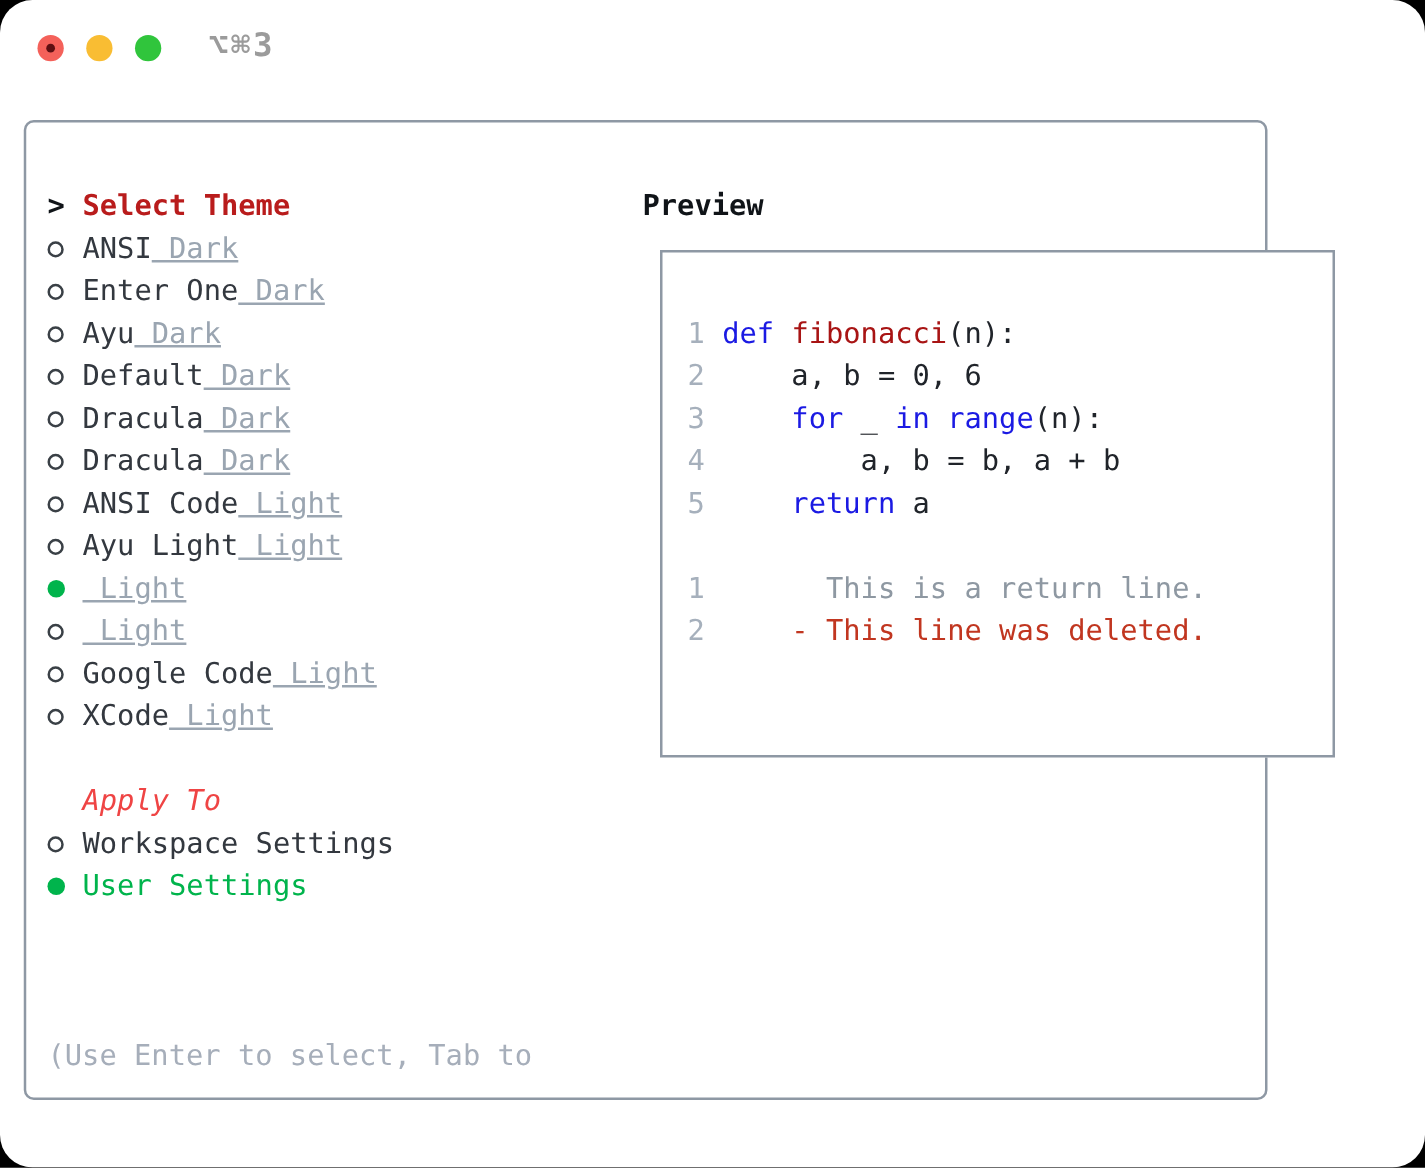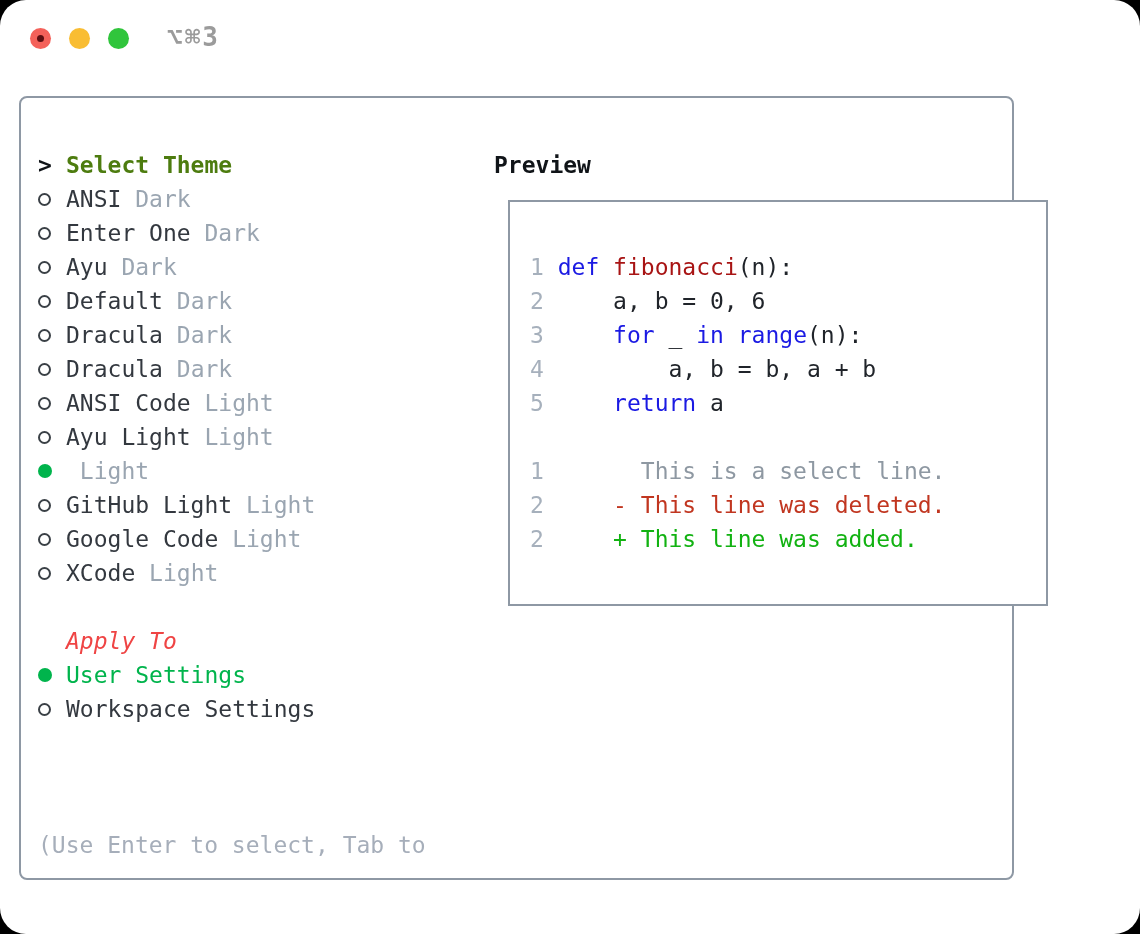--- a/index.html
+++ b/index.html
@@ -18,30 +18,30 @@
   .wtitle{position:absolute;left:167px;top:22px;font-size:26px;font-weight:bold;
           color:var(--titlebar-gray);letter-spacing:2px;}
   
   .main-box{position:absolute;left:19px;top:96px;width:995px;height:784px;
     box-sizing:border-box;border:2px solid var(--border-gray);border-radius:8px;background:#fff;}
   
   .left-col{position:absolute;left:17px;top:50px;font-size:23px;}
   .row{display:flex;align-items:center;height:34px;white-space:pre;color:var(--item-text);}
   .gutter{display:inline-flex;width:28px;flex:0 0 28px;align-items:center;}
   .cursor{font-weight:bold;color:#101418;}
-  .htext{font-weight:bold;color:#4d7c0f;}
+  .htext{font-weight:bold;color:#b91c1c;}
   .circle{width:13px;height:13px;box-sizing:border-box;border:2px solid #3a4046;border-radius:50%;}
   .item.selected .circle{border:none;background:var(--accent-green);width:14px;height:14px;}
   .item.selected .iname{color:var(--accent-green);}
-  .variant{color:var(--muted-gray);}
+  .variant{color:var(--muted-gray);text-decoration:underline;}
   .spacer{height:34px;}
   .apply-header{padding-left:28px;color:#ef4444;font-style:italic;}
   .help{color:var(--help-gray);font-size:23px;line-height:34px;white-space:pre;}
   
-  .right-col{position:absolute;left:473px;top:50px;}
+  .right-col{position:absolute;left:493px;top:50px;}
   .preview-header{height:34px;line-height:34px;font-size:23px;font-weight:bold;color:#101418;}
   .preview-box{box-sizing:border-box;margin:18px 0 0 14px;width:540px;height:406px;
     border:2px solid var(--border-gray);background:#fff;padding:48px 0 0 20px;overflow:hidden;}
   .pline{height:34px;line-height:34px;font-size:23px;white-space:pre;}
   .ln{color:var(--line-number-gray);}
   .seg-code{color:var(--code-text);}
   .seg-keyword{color:var(--keyword-blue);}
   .seg-function{color:var(--function-red);}
   .seg-context{color:var(--context-gray);}
   .seg-deleted{color:var(--deleted-red);}
@@ -72,53 +72,52 @@
       <div id="theme-list">
           <div class="row item"><span class="gutter"><span class="circle"></span></span><span class="iname">ANSI</span><span class="variant"> Dark</span></div>
           <div class="row item"><span class="gutter"><span class="circle"></span></span><span class="iname">Enter One</span><span class="variant"> Dark</span></div>
           <div class="row item"><span class="gutter"><span class="circle"></span></span><span class="iname">Ayu</span><span class="variant"> Dark</span></div>
           <div class="row item"><span class="gutter"><span class="circle"></span></span><span class="iname">Default</span><span class="variant"> Dark</span></div>
           <div class="row item"><span class="gutter"><span class="circle"></span></span><span class="iname">Dracula</span><span class="variant"> Dark</span></div>
           <div class="row item"><span class="gutter"><span class="circle"></span></span><span class="iname">Dracula</span><span class="variant"> Dark</span></div>
           <div class="row item"><span class="gutter"><span class="circle"></span></span><span class="iname">ANSI Code</span><span class="variant"> Light</span></div>
           <div class="row item"><span class="gutter"><span class="circle"></span></span><span class="iname">Ayu Light</span><span class="variant"> Light</span></div>
           <div class="row item selected"><span class="gutter"><span class="circle"></span></span><span class="variant"> Light</span></div>
-          <div class="row item"><span class="gutter"><span class="circle"></span></span><span class="iname">GitHub Light</span><span class="variant"> Light</span></div>
+          <div class="row item"><span class="gutter"><span class="circle"></span></span><span class="variant"> Light</span></div>
           <div class="row item"><span class="gutter"><span class="circle"></span></span><span class="iname">Google Code</span><span class="variant"> Light</span></div>
           <div class="row item"><span class="gutter"><span class="circle"></span></span><span class="iname">XCode</span><span class="variant"> Light</span></div>
         </div>
 
       <div class="spacer"></div>
 
       <div class="row apply-header">
         <span>Apply To</span>
       </div>
 
       <div id="apply-list">
+          <div class="row item"><span class="gutter"><span class="circle"></span></span><span class="iname">Workspace Settings</span></div>
           <div class="row item selected"><span class="gutter"><span class="circle"></span></span><span class="iname">User Settings</span></div>
-          <div class="row item"><span class="gutter"><span class="circle"></span></span><span class="iname">Workspace Settings</span></div>
         </div>
 
       <div class="spacer"></div>
 
       <div class="help">
         <div>(Use Enter to select, Tab to</div>
         <div>change focus)</div>
       </div>
     </div>
 
     <div class="right-col">
       <div class="preview-header">Preview</div>
       <div class="preview-box" id="preview-box">
           <div class="pline"><span class="ln">1 </span><span class="seg-keyword">def</span><span class="seg-code"> </span><span class="seg-function">fibonacci</span><span class="seg-code">(n):</span></div>
           <div class="pline"><span class="ln">2 </span><span class="seg-code">    a, b = 0, 6</span></div>
           <div class="pline"><span class="ln">3 </span><span class="seg-code">    </span><span class="seg-keyword">for</span><span class="seg-code"> _ </span><span class="seg-keyword">in</span><span class="seg-code"> </span><span class="seg-keyword">range</span><span class="seg-code">(n):</span></div>
           <div class="pline"><span class="ln">4 </span><span class="seg-code">        a, b = b, a + b</span></div>
           <div class="pline"><span class="ln">5 </span><span class="seg-code">    </span><span class="seg-keyword">return</span><span class="seg-code"> a</span></div>
           <div class="pline"></div>
-          <div class="pline"><span class="ln">1 </span><span class="seg-context">      This is a select line.</span></div>
+          <div class="pline"><span class="ln">1 </span><span class="seg-context">      This is a return line.</span></div>
           <div class="pline"><span class="ln">2 </span><span class="seg-deleted">    - This line was deleted.</span></div>
-          <div class="pline"><span class="ln">2 </span><span class="seg-added">    + This line was added.</span></div>
         </div>
     </div>
 
   </div>
 </div>
 
 </body></html>

